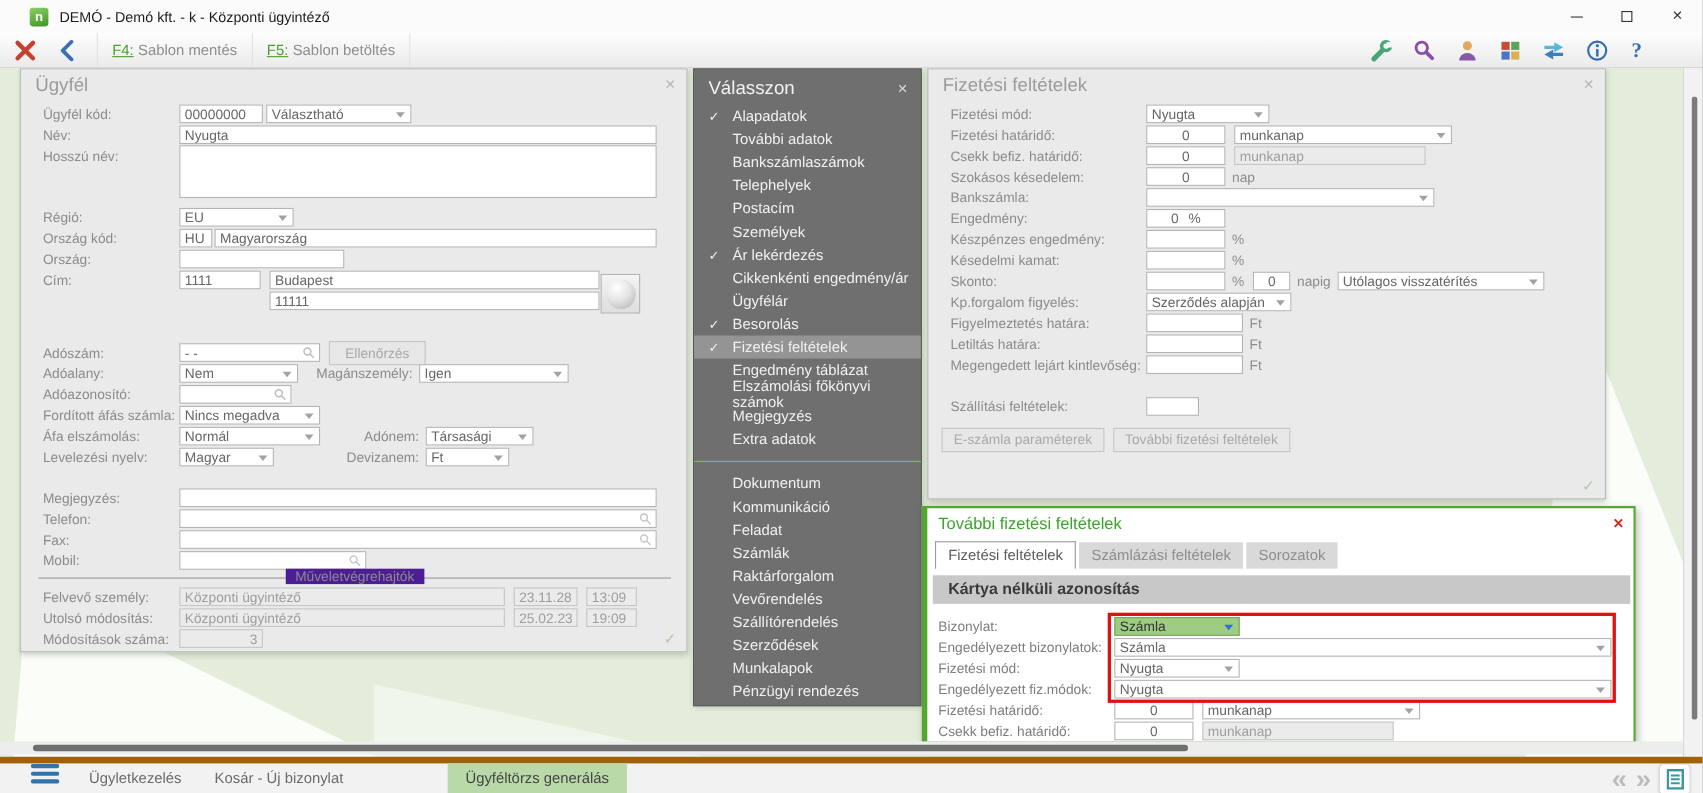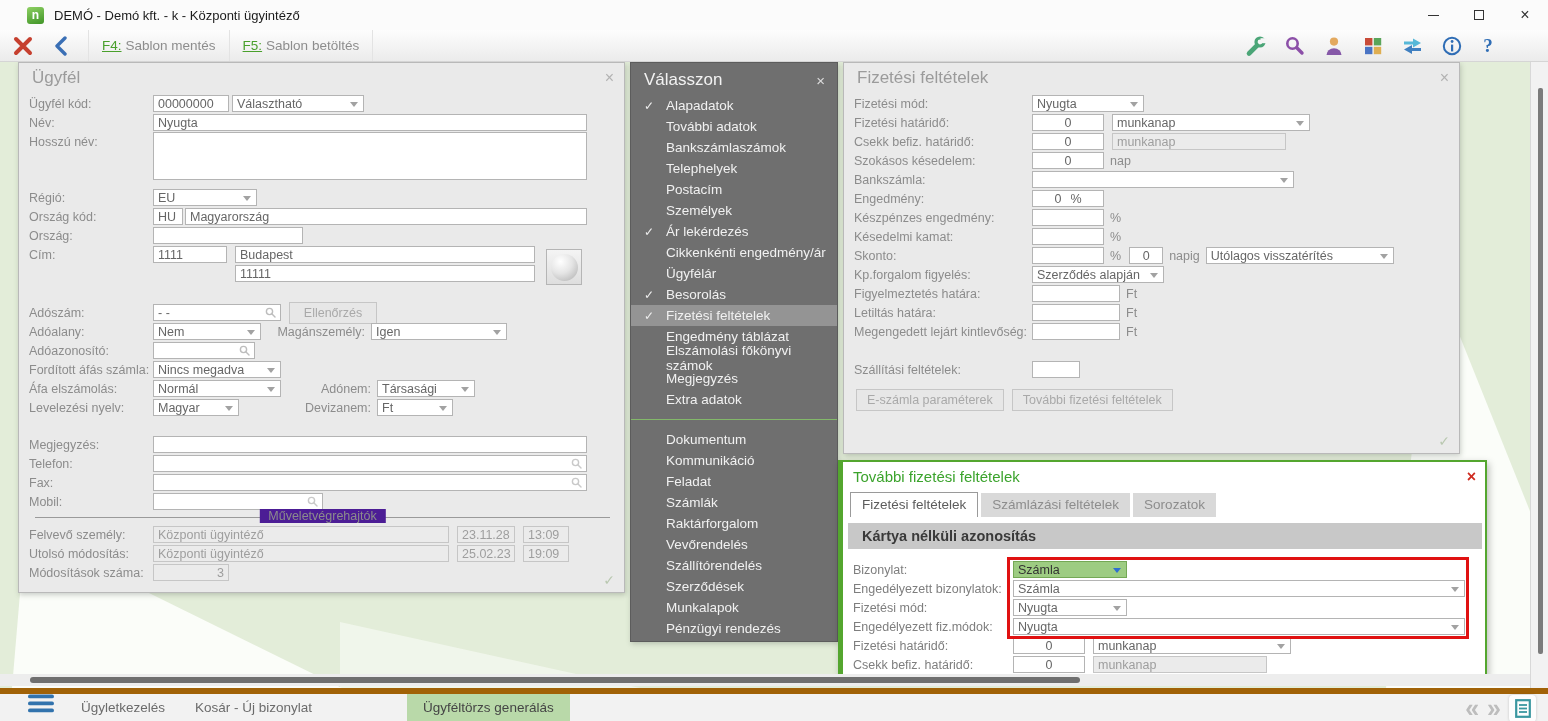--- a/index.html
+++ b/index.html
@@ -42,21 +42,21 @@
   .sh3 { left:340px; top:560px; width:300px; height:66px; clip-path:polygon(0 0, 100% 100%, 0 100%); opacity:.55; }
 
   
   .panel { position:absolute; background:#eaeaea; border:1px solid #b9b9b9;
            box-shadow:1px 2px 5px rgba(80,90,75,.28); }
   .p-head { height:30px; display:flex; align-items:center; padding:0 10px 0 13px; }
   .p-title { font-size:17px; color:#9b9b9b; }
   .p-close { margin-left:auto; color:#b2b2b2; font-size:16px; line-height:1; }
   .corner-check { position:absolute; right:9px; bottom:4px; color:#b9c8b0; font-size:14px; }
 
-  .frow { display:flex; align-items:center; height:19px; padding-left:10px; position:relative; }
+  .frow { display:flex; align-items:center; height:19px; padding-left:20px; position:relative; }
   .lbl { width:124px; font-size:12.5px; color:#8c8c8c; flex-shrink:0; }
   .lbl2 { font-size:12.5px; color:#8c8c8c; text-align:right; margin-right:6px; flex-shrink:0; }
   .unit { margin-left:6px; font-size:12.5px; color:#8c8c8c; }
   .fld { height:17px; border:1px solid #b4b4b4; background:#fff; display:flex; align-items:center;
          font-size:12.5px; color:#666; padding:0 4px; position:relative; flex-shrink:0; }
   .fld.center { justify-content:center; }
   .fld.dis { background:#ebebeb; color:#9e9e9e; border-color:#c6c6c6; }
   .sel { padding-right:18px; }
   .sel::after { content:""; position:absolute; right:5px; top:6px; border-left:4px solid transparent;
                 border-right:4px solid transparent; border-top:5px solid #a2a2a2; }
@@ -282,21 +282,21 @@
       </div>
       <div class="frow">
         <span class="lbl"></span>
         <div class="fld" style="width:300px;margin-left:82px">
             <span>11111</span>
           </div>
       </div>
       <div class="gbtn">
           <div class="globe"></div>
         </div>
-      <div class="frow" style="margin-top:20px">
+      <div class="frow" style="margin-top:28px">
         <span class="lbl">Adószám:</span>
         <div class="fld center" style="width:128px">
             <span>- -</span>
             <span class="mag">
               <svg width="11" height="11">
                 <circle cx="4.5" cy="4.5" r="3.1" fill="none" stroke="#bdbdbd" stroke-width="1.4"></circle>
                 <line x1="7" y1="7" x2="10" y2="10" stroke="#bdbdbd" stroke-width="1.4" stroke-linecap="round"></line>
               </svg>
             </span>
           </div>

